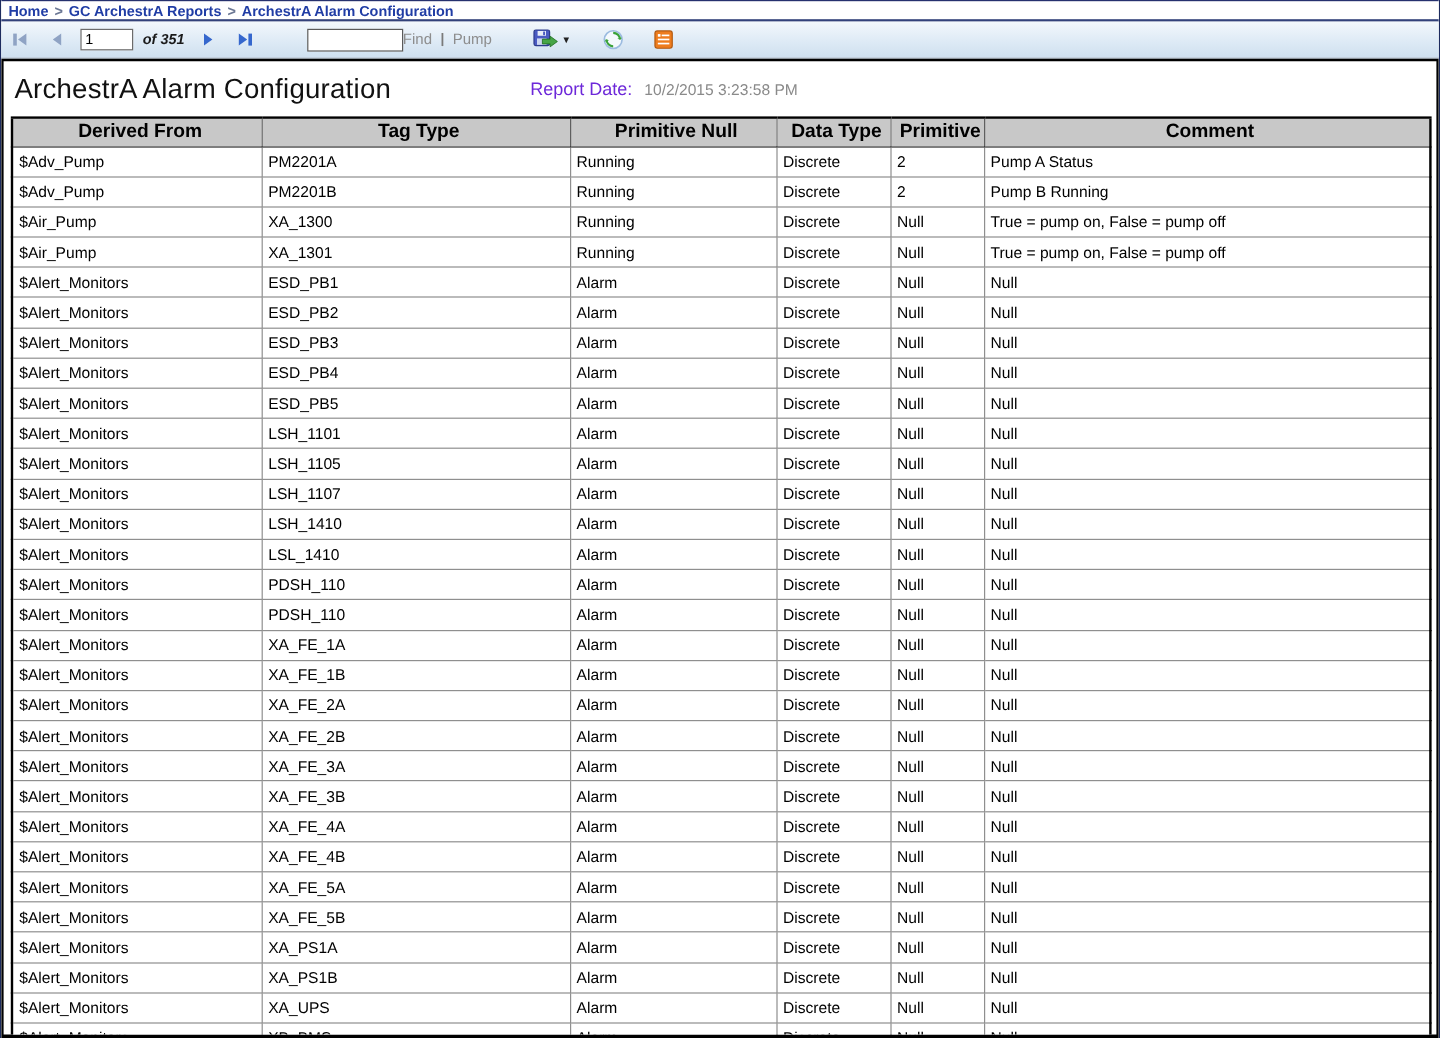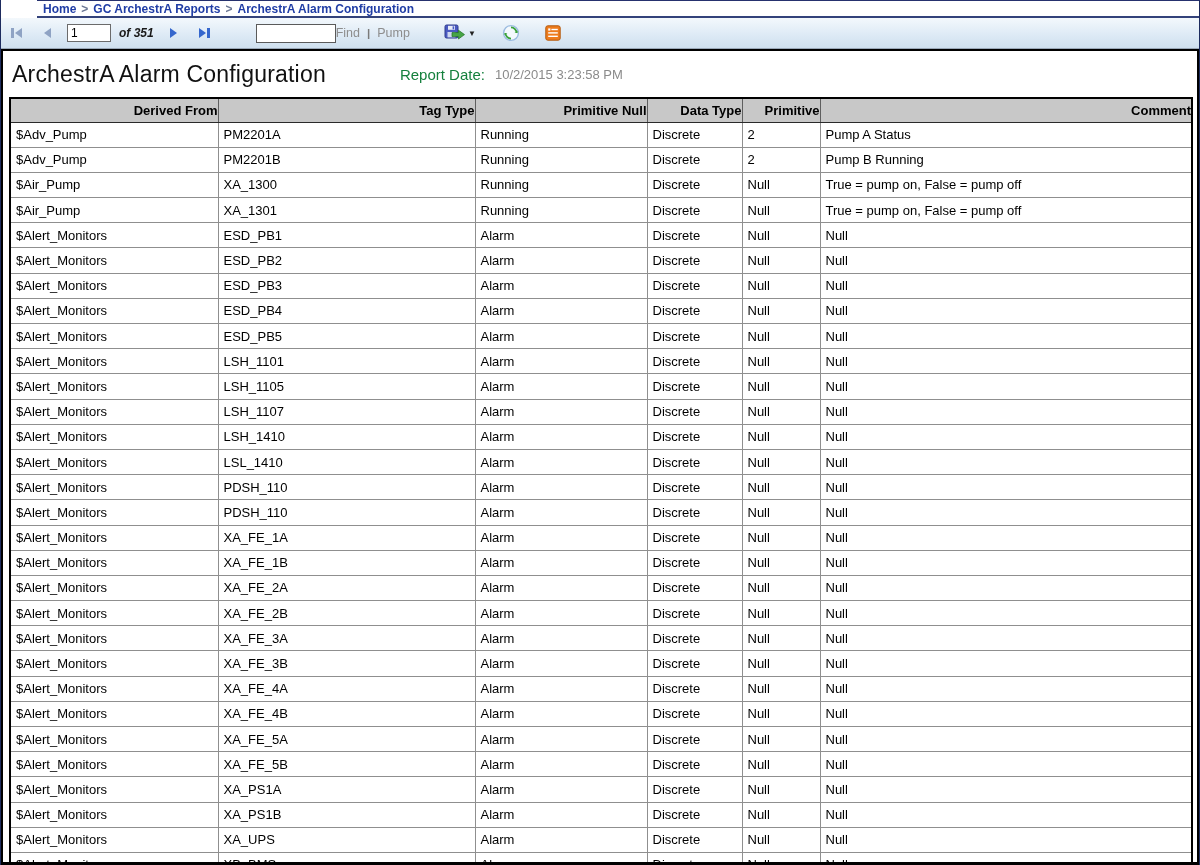--- a/index.html
+++ b/index.html
@@ -9,21 +9,21 @@
     width:1200px; height:865px; overflow:hidden;
     display:flex; flex-direction:column;
     border-left:1px solid #1d2b5e; border-right:1px solid #1d2b5e;
     background:#fff;
   }
   
   .breadcrumb-bar {
     height:18px; flex:0 0 18px; background:#fff;
     border-top:1px solid #26316e; border-bottom:2px solid #33427a;
     display:flex; align-items:center; padding-left:6px;
-    font-size:12px; font-weight:bold; white-space:nowrap;margin-left:36px;
+    font-size:12px; font-weight:bold; white-space:nowrap;
   }
   .bc-link { color:#203da5; text-decoration:none; cursor:pointer; }
   .bc-sep { color:#6b7794; margin:0 5px; font-weight:bold; }
   
   .toolbar {
     height:31px; flex:0 0 31px;
     background:linear-gradient(#f3f8fc, #dce9f5 60%, #cfe0ef);
     border-bottom:1px solid #9aa8b8;
     display:flex; align-items:center;
     font-size:11.5px; color:#000;
@@ -47,30 +47,30 @@
   
   .report-section {
     flex:1 1 auto; overflow:hidden; background:#fff;
     border-left:2px solid #000; border-right:2px solid #000;
     border-top:2px solid #000; border-bottom:3px solid #000;
   }
   .title-row {
     height:46px; display:flex; align-items:center; padding-left:9px;
   }
   .report-title { font-size:23px; color:#111; letter-spacing:0.2px; }
-  .report-date-label { font-size:15px; color:#15803d; margin-left:74px; }
+  .report-date-label { font-size:15px; color:#6d28d9; margin-left:116px; }
   .report-date-value { font-size:13px; color:#8a8a8a; margin-left:10px; }
   
   table.grid {
     border-collapse:collapse; table-layout:fixed;
     margin-left:6px; width:1184px;
     border:2px solid #000;
   }
   table.grid th {
-    background:#c8c8c8; font-size:13px; font-weight:bold; text-align:right;
+    background:#c8c8c8; font-size:16px; font-weight:bold; text-align:center;
     height:24px; padding:0 0 0 5px; color:#000;
     border:1px solid #5f5f5f; border-top:2px solid #000; border-bottom:1px solid #2a2a2a;
     overflow:hidden; white-space:nowrap;margin-top:44px;
   }
   table.grid td {
     font-size:13px; height:25.2px; padding:0 0 0 5px; color:#000;
     border:1px solid #8f8f8f; background:#fff; vertical-align:middle;
     overflow:hidden; white-space:nowrap;
   }
   svg { display:block; }

